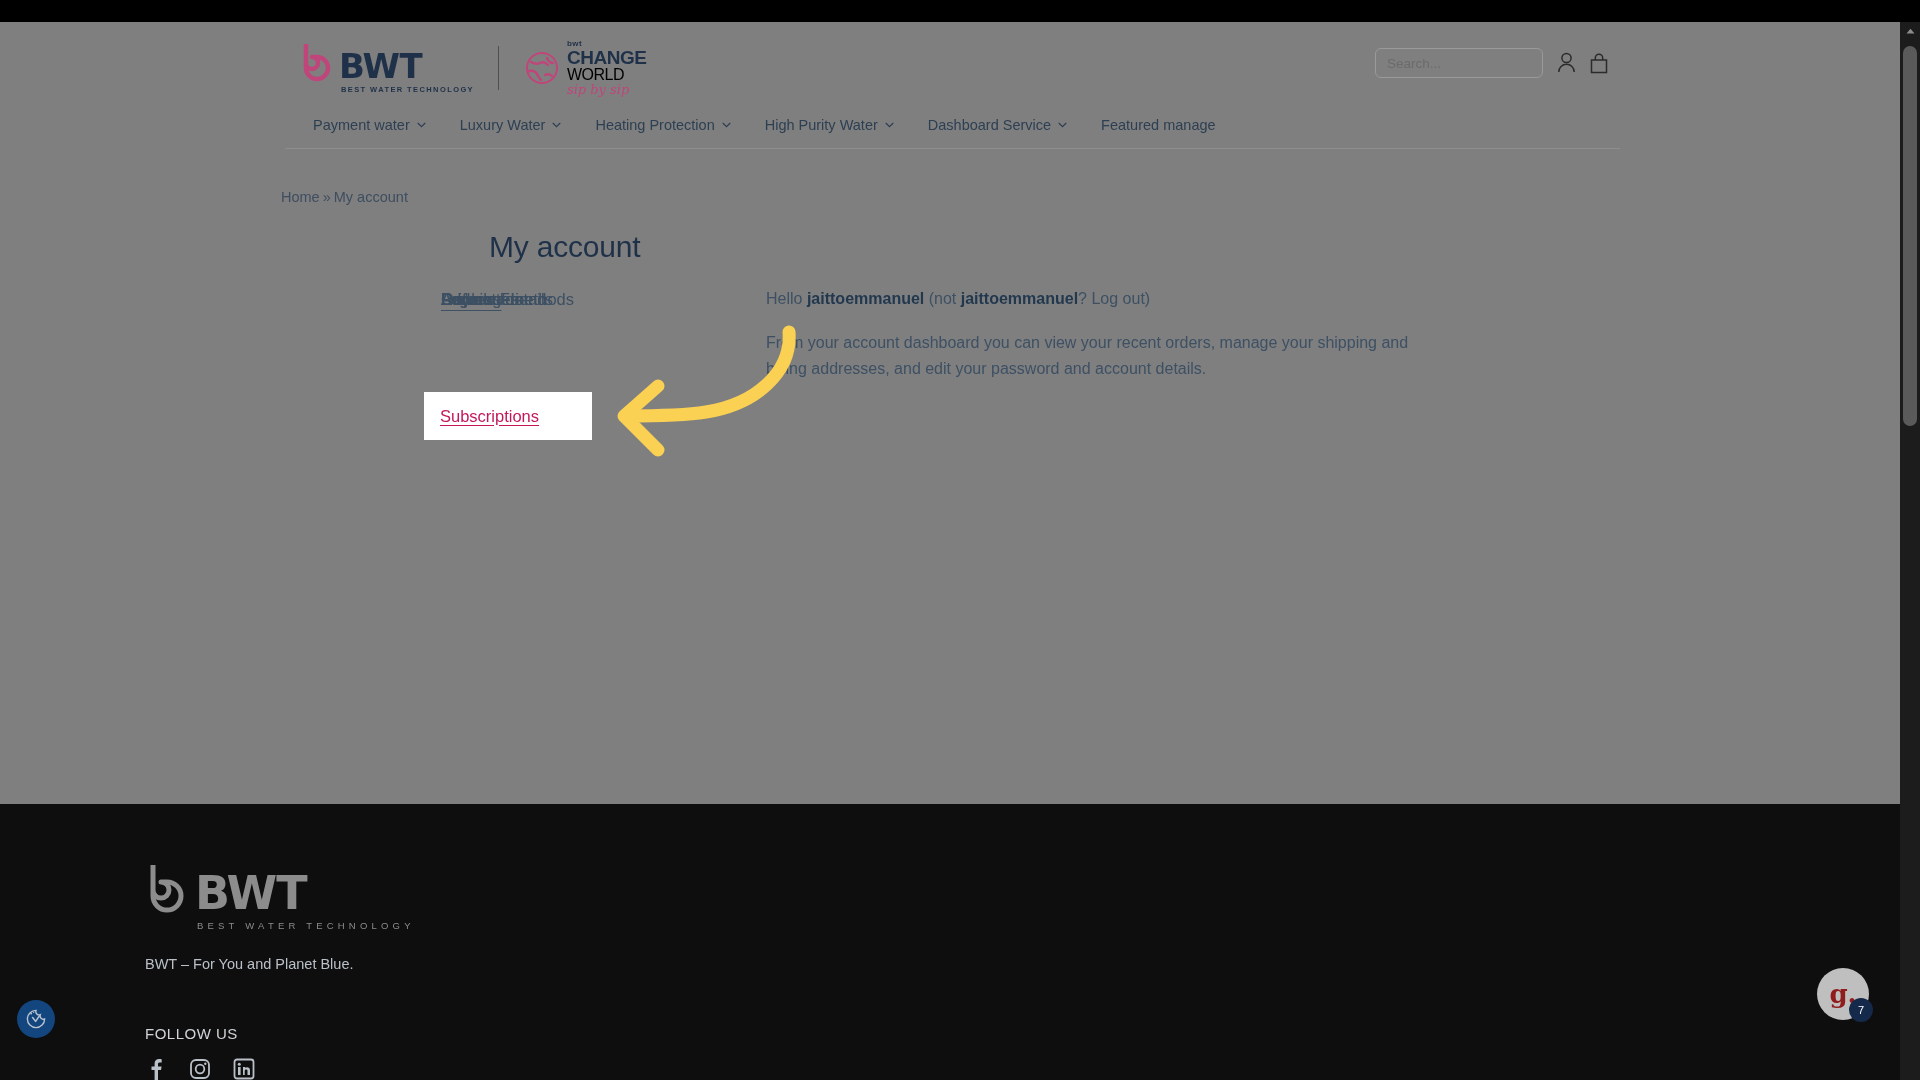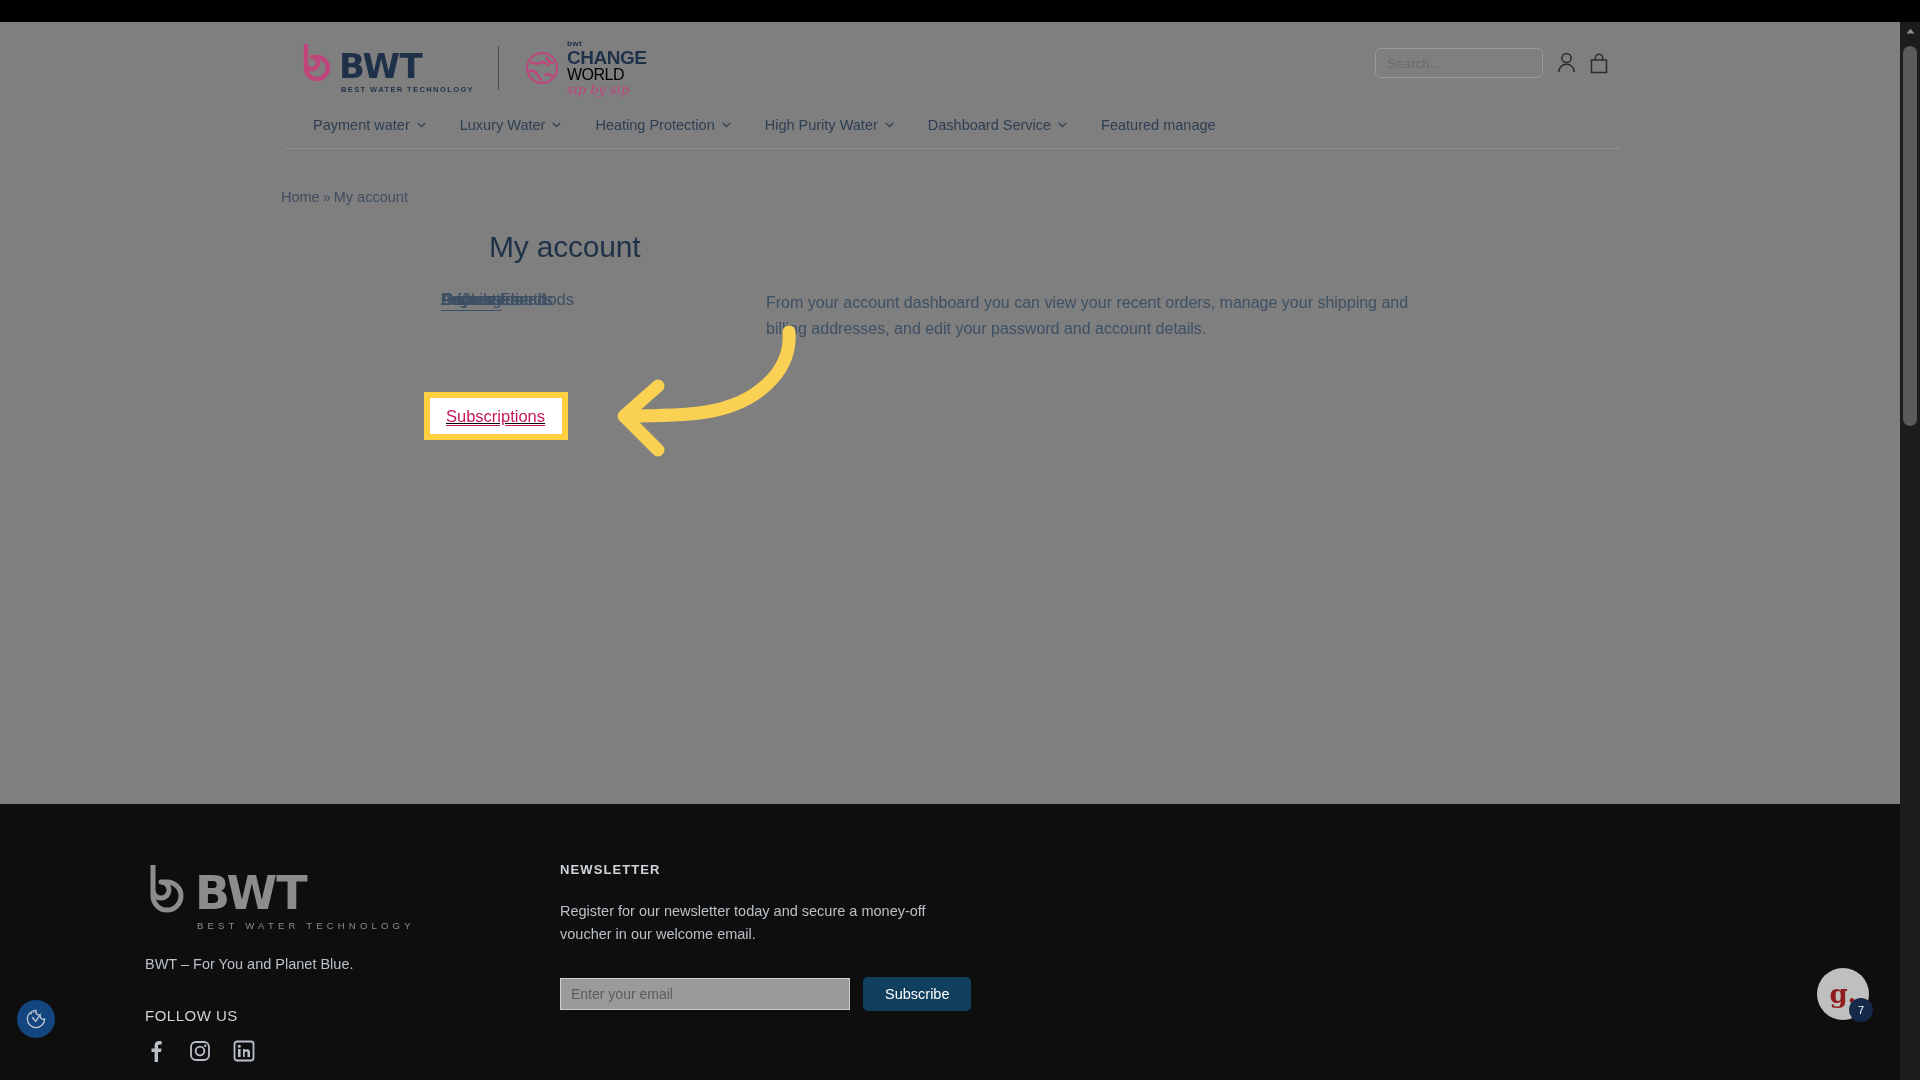--- a/index.html
+++ b/index.html
@@ -179,26 +179,24 @@
     text-decoration: underline;
     text-underline-offset: 5px;
   }
   .acct-row { height: 0; }
 
   
   .highlight-box {
     position: absolute;
     left: 424px;
     top: 370px;
-    width: 144px;
+    width: 168px;
     height: 48px;
     background: #FFD042;
-    padding: 6px;
     z-index: 40;
-    text-decoration: underline;
   }
   .highlight-inner {
     width: 100%;
     height: 100%;
     background: #ffffff;
     display: flex;
     align-items: center;
     padding-left: 16px;
   }
   .highlight-inner span {
@@ -282,21 +280,21 @@
     font-size: 14.5px;
     color: #b9c0c7;
   }
   .fheading {
     font-size: 13px;
     font-weight: bold;
     letter-spacing: 1.1px;
     color: #cfd4d9;
     margin-bottom: 23px;
   }
-  .ffollow { margin-top: 35px; }
+  .ffollow { margin-top: 53px; }
   .ffollow .fheading { margin-bottom: 16px; font-weight: normal; font-size: 15px; letter-spacing: .5px;}
   .social-row { display: flex; gap: 22px; margin-top: 10px; }
   .social-ic { width: 22px; height: 22px; display: block; cursor: pointer; }
 
   .flink {
     display: block;
     font-size: 14.5px;
     color: #b9c0c7;
     margin-bottom: 20px;
     cursor: pointer;
@@ -525,20 +523,21 @@
       <div class="acct-row"><span class="acct-link">Log out</span></div>
     </div>
 
     <div class="highlight-box">
       <div class="highlight-inner">
         <span>Subscriptions</span>
       </div>
     </div>
 
     <div class="acct-body">
+      <div class="acct-hello"><span>Hello </span><b>jaittoemmanuel</b><span> (not </span><b>jaittoemmanuel</b><span>? </span><a>Log out</a><span>)</span></div>
 
       <div class="acct-para"><span>From your account dashboard you can view your </span><a>recent orders</a><span>, manage your </span><a>shipping and billing addresses</a><span>, and </span><a>edit your password and account details</a><span>.</span></div>
     </div>
 
     <svg class="arrow-svg" viewBox="0 0 220 150">
       <path d="M193 20 C 196 60, 160 92, 110 100 C 85 104, 55 104, 30 104" fill="none" stroke="#FBD153" stroke-width="13" stroke-linecap="round"></path>
       <path d="M62 74 L28 104 L62 138" fill="none" stroke="#FBD153" stroke-width="13" stroke-linecap="round" stroke-linejoin="round"></path>
     </svg>
 
     <div class="site-footer">
@@ -569,28 +568,20 @@
                 <rect x="1.5" y="1.5" width="19" height="19" rx="2.5" fill="none" stroke="#b9c0c7" stroke-width="1.8"></rect>
                 <rect x="5" y="9" width="2.6" height="8" fill="#b9c0c7"></rect>
                 <circle cx="6.3" cy="6.2" r="1.5" fill="#b9c0c7"></circle>
                 <path d="M10 17 V9 h2.4 v1 a2.8 2.8 0 0 1 4.6 2.2 V17 h-2.5 v-4.2 a1.4 1.4 0 0 0-2.8 0 V17z" fill="#b9c0c7"></path>
               </svg>
             </div>
           </div>
         </div>
 
 
-        <div class="fcol-news">
-          <div class="fheading">NEWSLETTER</div>
-          <div class="fnews-text">Register for our newsletter today and secure a money-off voucher in our welcome email.</div>
-          <div class="fnews-form">
-            <input class="fnews-input" type="text" placeholder="Enter your email" style="">
-            <button class="fnews-btn">Subscribe</button>
-          </div>
-        </div>
 
       </div>
     </div>
 
   </div>
 
   <div class="cookie-widget">
     <svg width="22" height="22" viewBox="0 0 22 22">
       <path d="M11 2.4 a8.6 8.6 0 1 0 8.6 8.6 a3.4 3.4 0 0 1 -4.3 -4.4 a3.3 3.3 0 0 1 -4.3 -4.2z" fill="none" stroke="#b9c3cf" stroke-width="1.4"></path>
       <path d="M7.6 9.5 L10.6 13.4 L14.6 7.6" fill="none" stroke="#b9c3cf" stroke-width="1.5" stroke-linecap="round" stroke-linejoin="round"></path>

